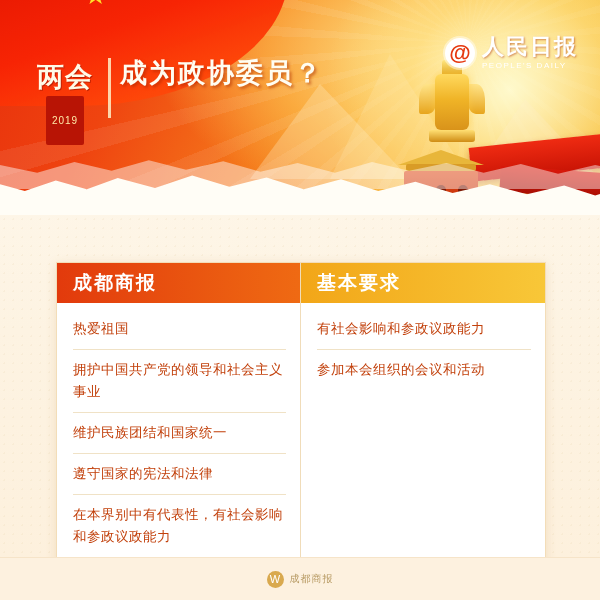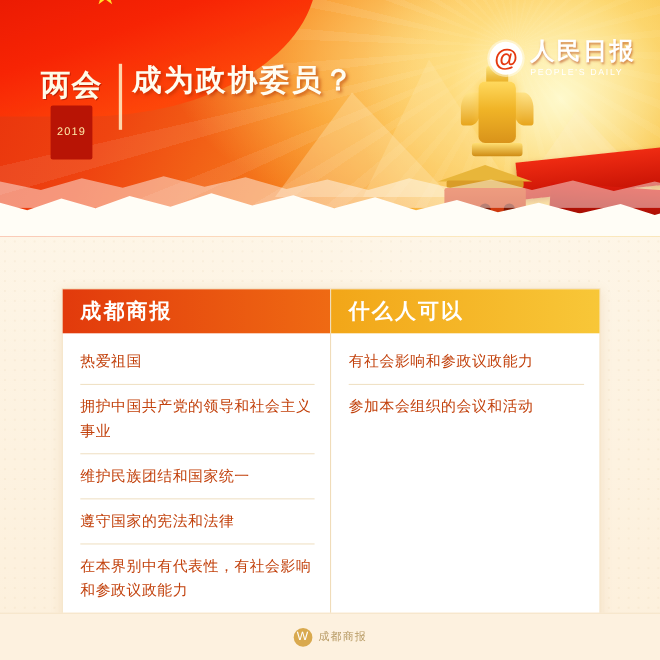--- a/index.html
+++ b/index.html
@@ -407,21 +407,21 @@
       <div class="col-body">
         <div class="item">热爱祖国</div>
         <div class="item">拥护中国共产党的领导和社会主义事业</div>
         <div class="item">维护民族团结和国家统一</div>
         <div class="item">遵守国家的宪法和法律</div>
         <div class="item last">在本界别中有代表性，有社会影响和参政议政能力</div>
       </div>
     </div>
 
     <div class="col col-right">
-      <div class="col-head head-gold">什么人可以</div>
+      <div class="col-head head-gold">基本要求</div>
       <div class="col-body">
         <div class="item">有社会影响和参政议政能力</div>
         <div class="item last">参加本会组织的会议和活动</div>
       </div>
     </div>
   </div>
 
   <div class="footer">
     <span class="weibo-icon">W</span>
     <span class="footer-text">成都商报</span>

